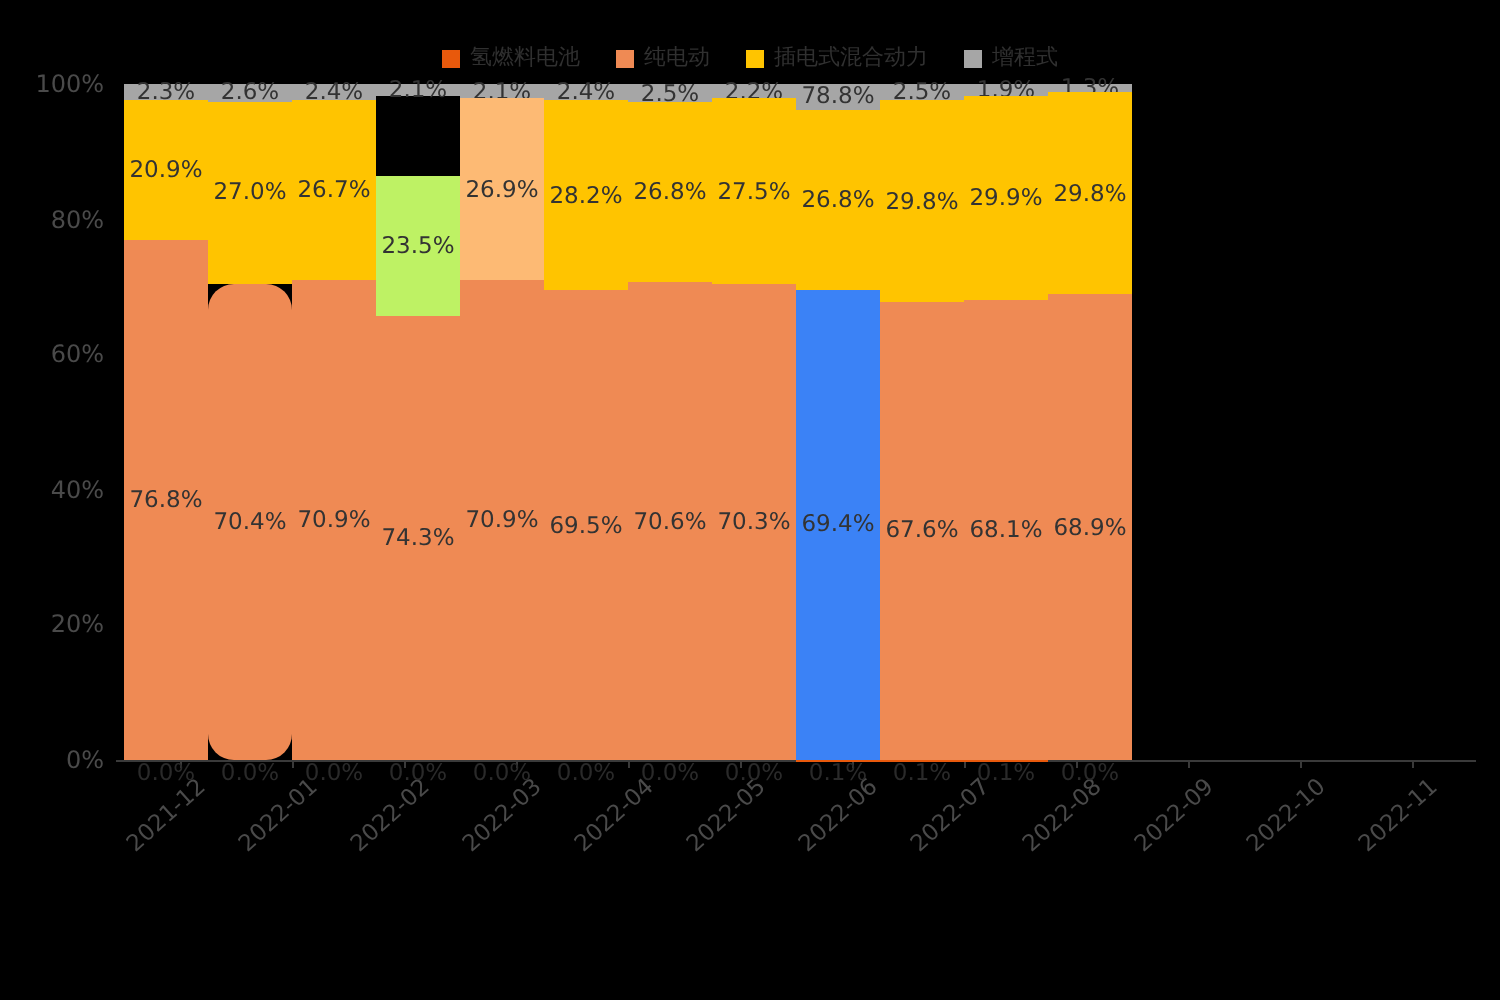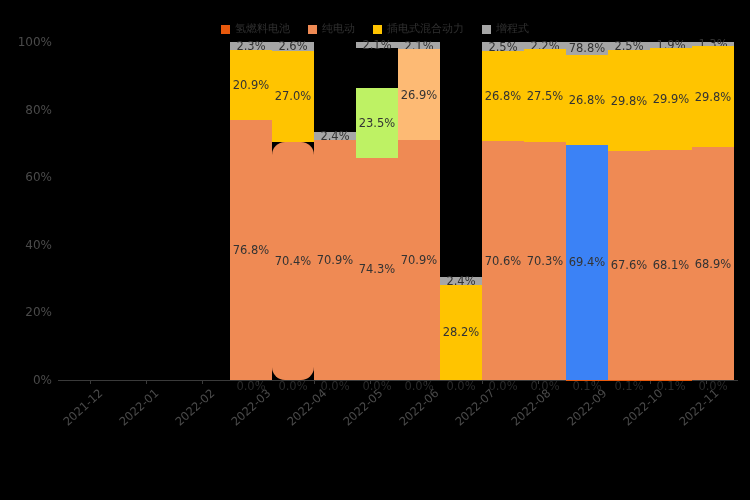--- a/index.html
+++ b/index.html
@@ -59,21 +59,21 @@
     height: 338px;
   }
   #bars {
     position: absolute;
     left: 0;
     top: 0;
     width: 100%;
     height: 100%;
     display: flex;
     align-items: flex-end;
-    justify-content: flex-end;
+    justify-content: flex-start;
   }
   .bar-col {
     position: relative;
     height: 100%;
     width: 42px;
     display: flex;
     flex-direction: column;
     justify-content: flex-end;
   }
   .seg {
@@ -228,20 +228,23 @@
             <span class="seg-label mid">70.4%</span>
           </div>
           <div class="seg" style="background: rgb(232, 89, 12); height: 0%;">
             <span class="seg-label mid" style="top: 100%; transform: none; color: rgb(42, 42, 42);">0.0%</span>
           </div>
         </div>
         <div class="bar-col">
           <div class="seg" style="background: rgb(166, 166, 166); height: 2.4%;">
             <span class="seg-label mid">2.4%</span>
           </div>
+          <div class="seg" style="background: rgb(255, 196, 0); height: 26.7%;">
+            <span class="seg-label mid">26.7%</span>
+          </div>
           <div class="seg" style="background: rgb(239, 138, 84); height: 70.9%;">
             <span class="seg-label mid">70.9%</span>
           </div>
           <div class="seg" style="background: rgb(232, 89, 12); height: 0%;">
             <span class="seg-label mid" style="top: 100%; transform: none; color: rgb(42, 42, 42);">0.0%</span>
           </div>
         </div>
         <div class="bar-col">
           <div class="seg" style="background: rgb(166, 166, 166); height: 2.1%;">
             <span class="seg-label mid">2.1%</span>
@@ -270,20 +273,23 @@
             <span class="seg-label mid" style="top: 100%; transform: none; color: rgb(42, 42, 42);">0.0%</span>
           </div>
         </div>
         <div class="bar-col">
           <div class="seg" style="background: rgb(166, 166, 166); height: 2.4%;">
             <span class="seg-label mid">2.4%</span>
           </div>
           <div class="seg" style="background: rgb(255, 196, 0); height: 28.2%;">
             <span class="seg-label mid">28.2%</span>
           </div>
+          <div class="seg" style="background: rgb(239, 138, 84); height: 69.5%;">
+            <span class="seg-label mid">69.5%</span>
+          </div>
           <div class="seg" style="background: rgb(232, 89, 12); height: 0%;">
             <span class="seg-label mid" style="top: 100%; transform: none; color: rgb(42, 42, 42);">0.0%</span>
           </div>
         </div>
         <div class="bar-col">
           <div class="seg" style="background: rgb(166, 166, 166); height: 2.5%;">
             <span class="seg-label mid">2.5%</span>
           </div>
           <div class="seg" style="background: rgb(255, 196, 0); height: 26.8%;">
             <span class="seg-label mid">26.8%</span>

